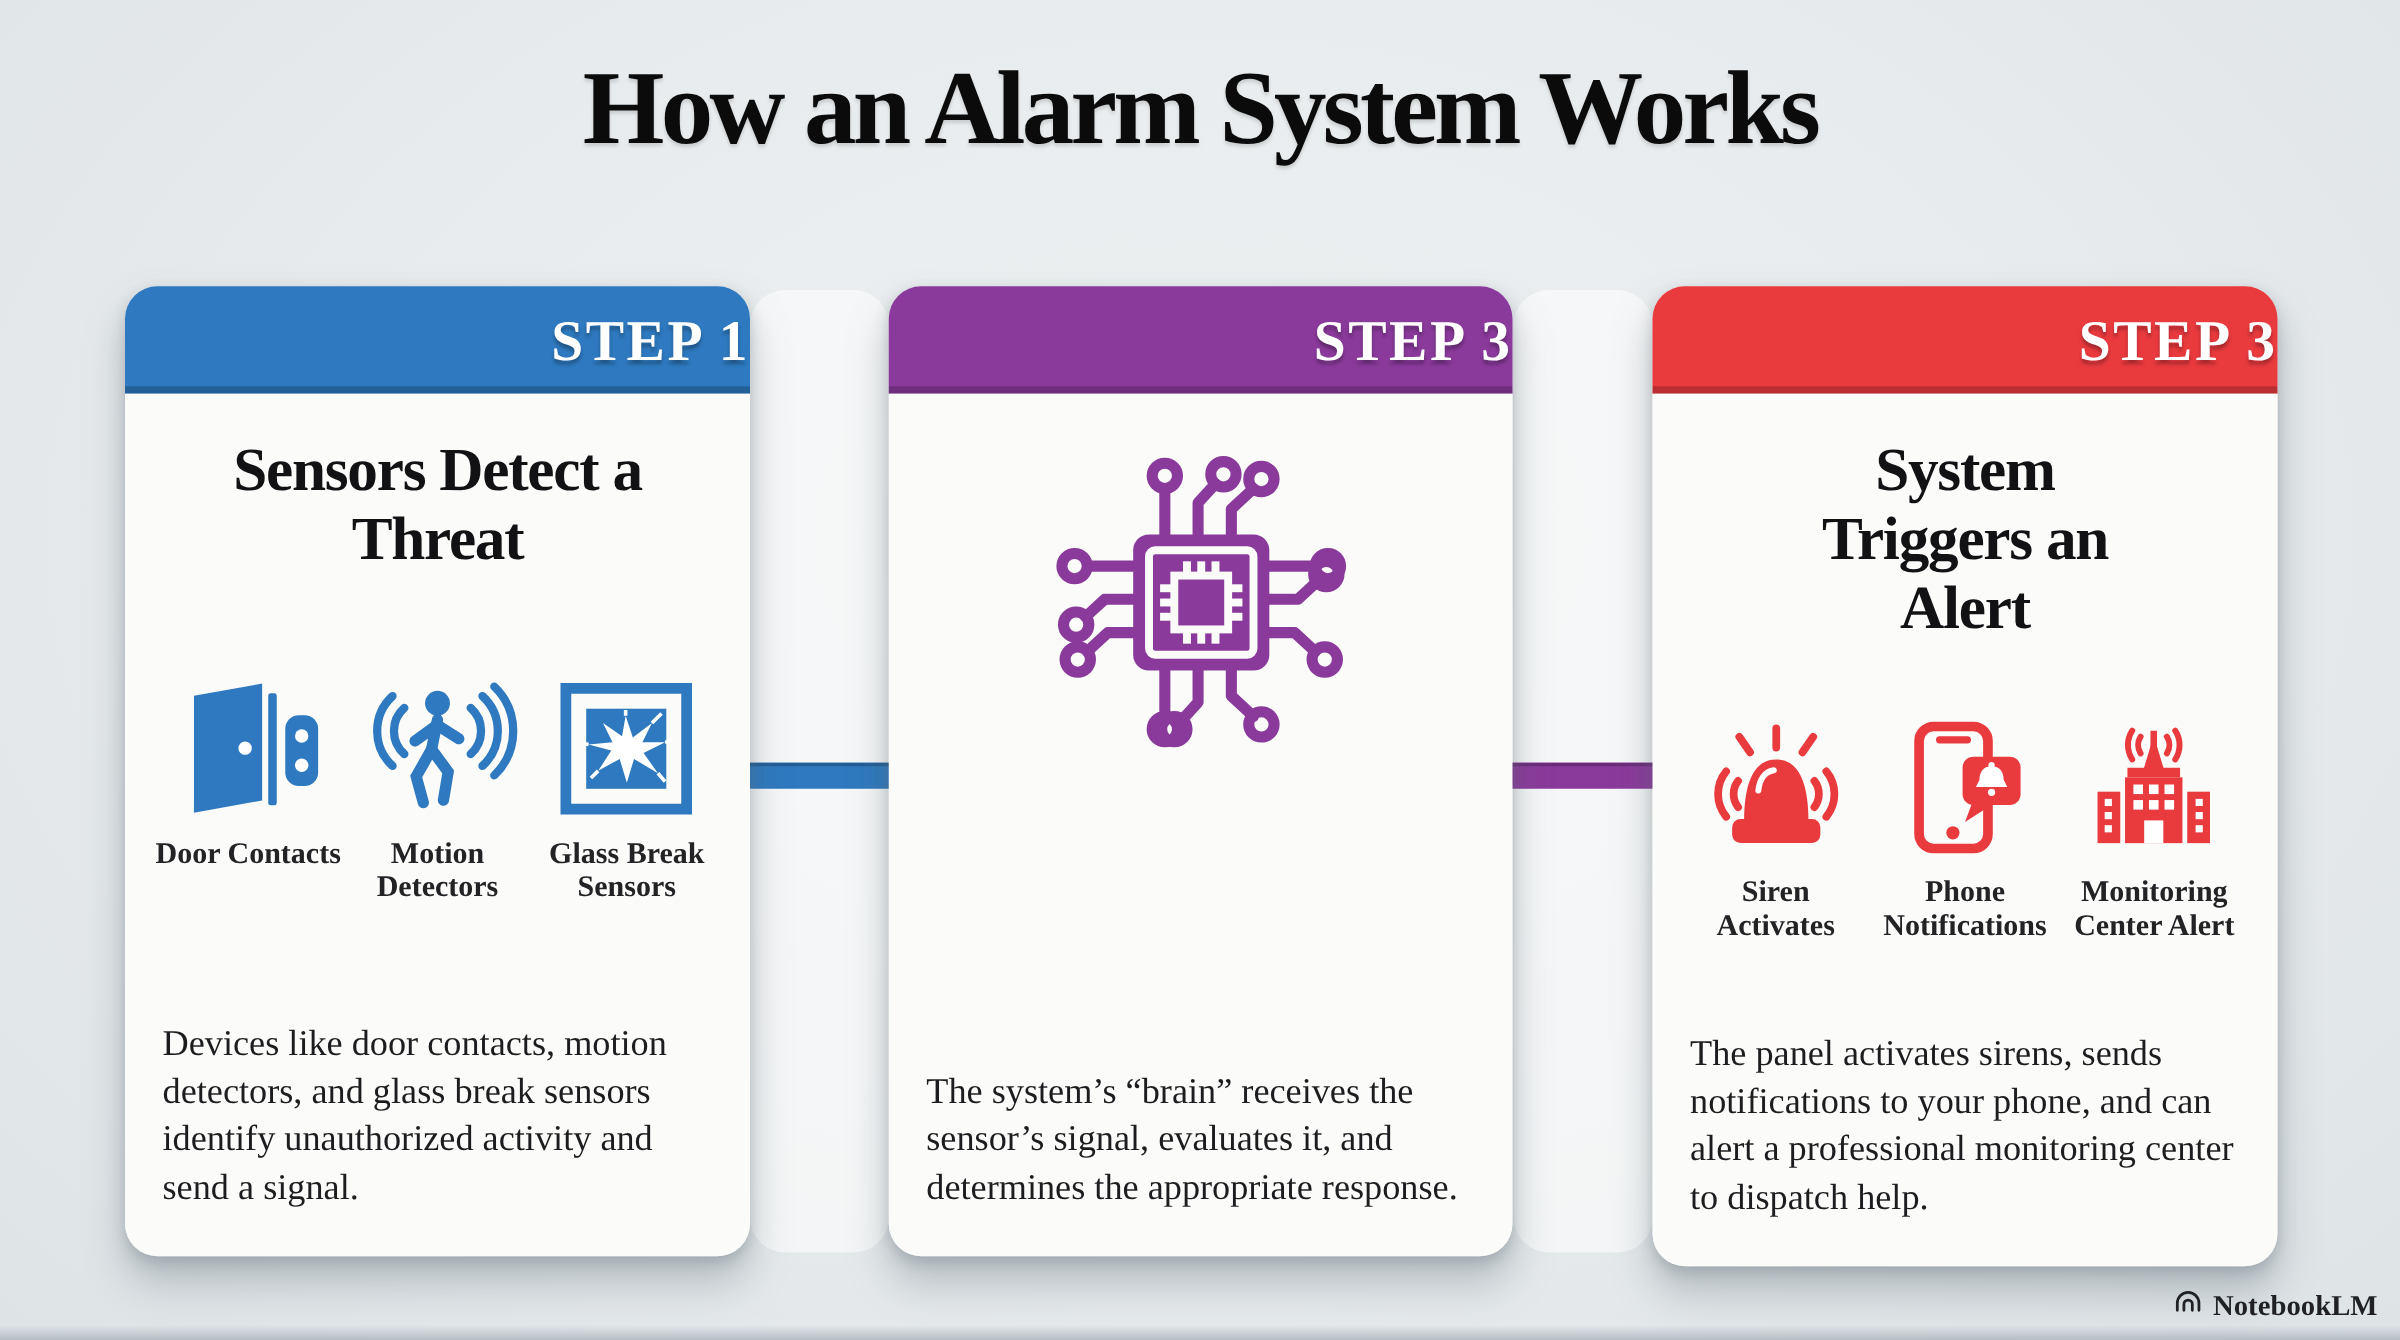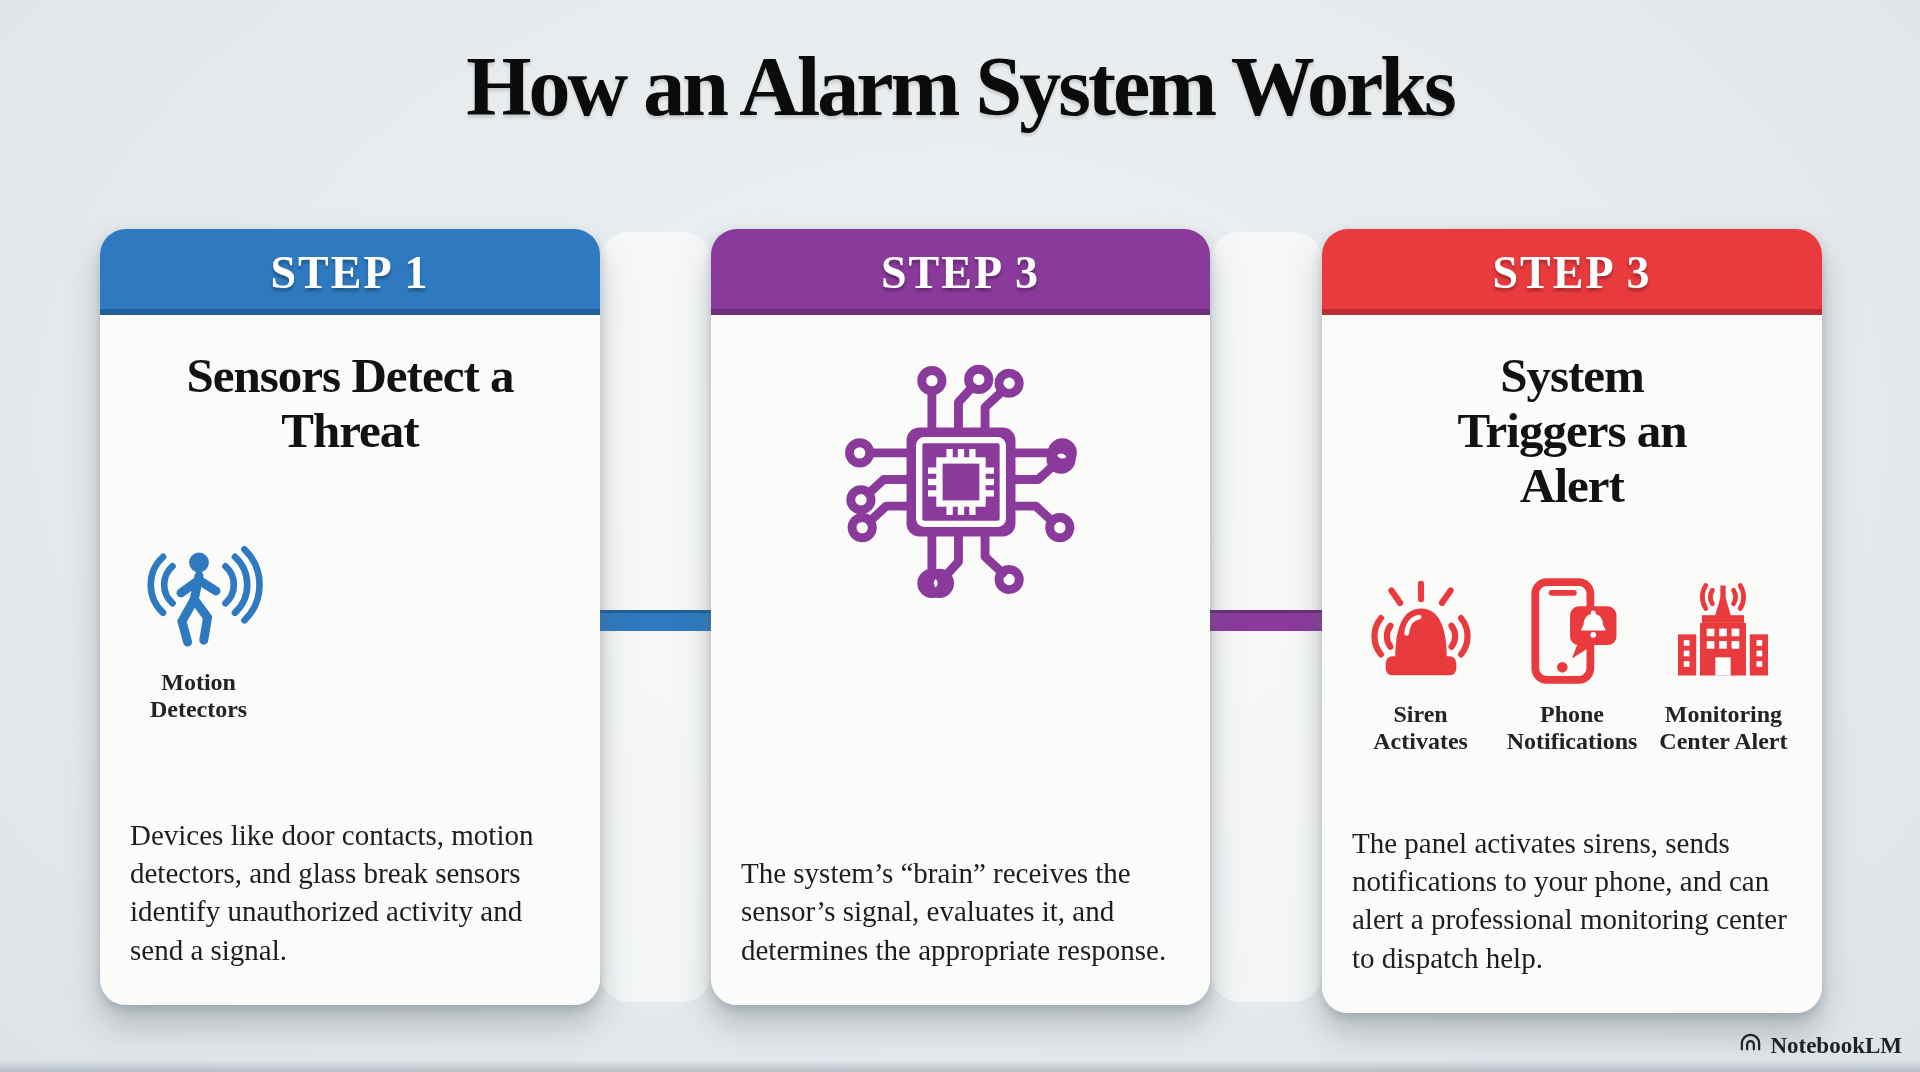--- a/index.html
+++ b/index.html
@@ -23,21 +23,21 @@
   .connector{position:absolute;top:610px;height:21px;z-index:1;
     box-shadow:inset 0 3px 0 rgba(0,0,0,0.22);}
   .connector.k1{left:594px;width:128px;background:var(--step1);}
   .connector.k2{left:1204px;width:128px;background:var(--step2);}
   
   .card{position:absolute;top:229px;width:500px;height:776px;z-index:2;
     border-radius:26px;display:flex;flex-direction:column;
     box-shadow:0 20px 32px rgba(90,102,112,0.35), 0 4px 10px rgba(90,102,112,0.25);}
   .card.c1{left:100px;} .card.c2{left:711px;width:499px;} .card.c3{left:1322px;height:784px;}
   .card-head{height:86px;flex:0 0 86px;border-radius:26px 26px 0 0;
-    display:flex;align-items:center;justify-content:center;
+    display:flex;align-items:center;justify-content:flex-end;
     box-shadow:inset 0 -6px 0 rgba(0,0,0,0.20);}
   .c1 .card-head{background:var(--step1);} .c2 .card-head{background:var(--step2);} .c3 .card-head{background:var(--step3);}
   .card-head span{color:#fff;font-size:46px;font-weight:bold;letter-spacing:2px;
     text-shadow:0 3px 3px rgba(0,0,0,0.3);}
   .card-body{flex:1;background:#fbfcfa;border-radius:0 0 26px 26px;
     display:flex;flex-direction:column;align-items:center;justify-content:space-between;
     padding:34px 24px 36px;box-sizing:border-box;}
   .card-title{margin:0;text-align:center;font-weight:bold;color:#121214;
     font-size:49px;line-height:1.12;letter-spacing:-1px;}
   .c1 .card-title{max-width:330px;} .c2 .card-title{max-width:410px;} .c3 .card-title{max-width:300px;}
@@ -67,39 +67,70 @@
 
   <section class="card c1">
     <header class="card-head">
       <span>STEP 1</span>
     </header>
     <div class="card-body">
       <h2 class="card-title">Sensors Detect a Threat</h2>
       <div class="icon-row">
         <div class="icon-item">
           <span class="icon">
+            <svg width="128" height="112" viewBox="0 0 130 115">
+              <path d="M20 14 L76 4 L76 100 L20 110 Z" fill="currentColor"></path>
+              <circle cx="62" cy="57" r="5.5" fill="#fff"></circle>
+              <rect x="81" y="12" width="7" height="92" rx="2" fill="currentColor"></rect>
+              <rect x="95" y="30" width="27" height="58" rx="11" fill="currentColor"></rect>
+              <circle cx="108.5" cy="47" r="5.5" fill="#fff"></circle>
+              <circle cx="108.5" cy="71" r="5.5" fill="#fff"></circle>
+            </svg>
+          </span>
+          <span class="icon-label">Door Contacts</span>
+        </div>
+        <div class="icon-item">
+          <span class="icon">
             <svg width="142" height="112" viewBox="0 0 150 115">
               <circle cx="75" cy="19" r="10.5" fill="currentColor"></circle>
               <g stroke="currentColor" stroke-width="9.5" stroke-linecap="round" fill="none">
                 <path d="M75 33 L70 58"></path>
                 <path d="M74 38 L56 51"></path>
                 <path d="M74 37 L93 49"></path>
                 <path d="M70 58 L84 77 L80 101"></path>
                 <path d="M70 58 L57 81 L63 103"></path>
               </g>
               <g stroke="currentColor" stroke-width="7" stroke-linecap="round" fill="none">
                 <path d="M37 13 A40 40 0 0 0 37 72"></path>
                 <path d="M47 23 A26 26 0 0 0 47 62"></path>
                 <path d="M113 13 A40 40 0 0 1 113 72"></path>
                 <path d="M103 23 A26 26 0 0 1 103 62"></path>
                 <path d="M123 5 A52 52 0 0 1 123 80"></path>
               </g>
             </svg>
           </span>
           <span class="icon-label">Motion Detectors</span>
+        </div>
+        <div class="icon-item">
+          <span class="icon">
+            <svg width="110" height="112" viewBox="0 0 115 115">
+              <rect x="7" y="7" width="101" height="101" fill="none" stroke="currentColor" stroke-width="9"></rect>
+              <rect x="24" y="24" width="67" height="67" fill="currentColor"></rect>
+              <polygon fill="#fff" points="57,30 63,48 79,36 71,52 90,52 72,61 84,78 64,66 58,86 52,66 34,76 45,59 26,54 46,52 38,36 54,47"></polygon>
+              <g stroke="#fff" stroke-width="3" fill="none">
+                <path d="M57 30 L57 25"></path>
+                  <path d="M79 36 L87 28"></path>
+                  <path d="M90 52 L96 51"></path>
+                <path d="M84 78 L90 85"></path>
+                  <path d="M34 76 L28 82"></path>
+                  <path d="M26 54 L21 53"></path>
+              </g>
+            </svg>
+          </span>
+          <span class="icon-label">Glass Break Sensors</span>
         </div>
       </div>
       <p class="card-desc">Devices like door contacts, motion detectors, and glass break sensors identify unauthorized activity and send a signal.</p>
     </div>
   </section>
 
   <section class="card c2">
     <header class="card-head">
       <span>STEP 3</span>
     </header>

